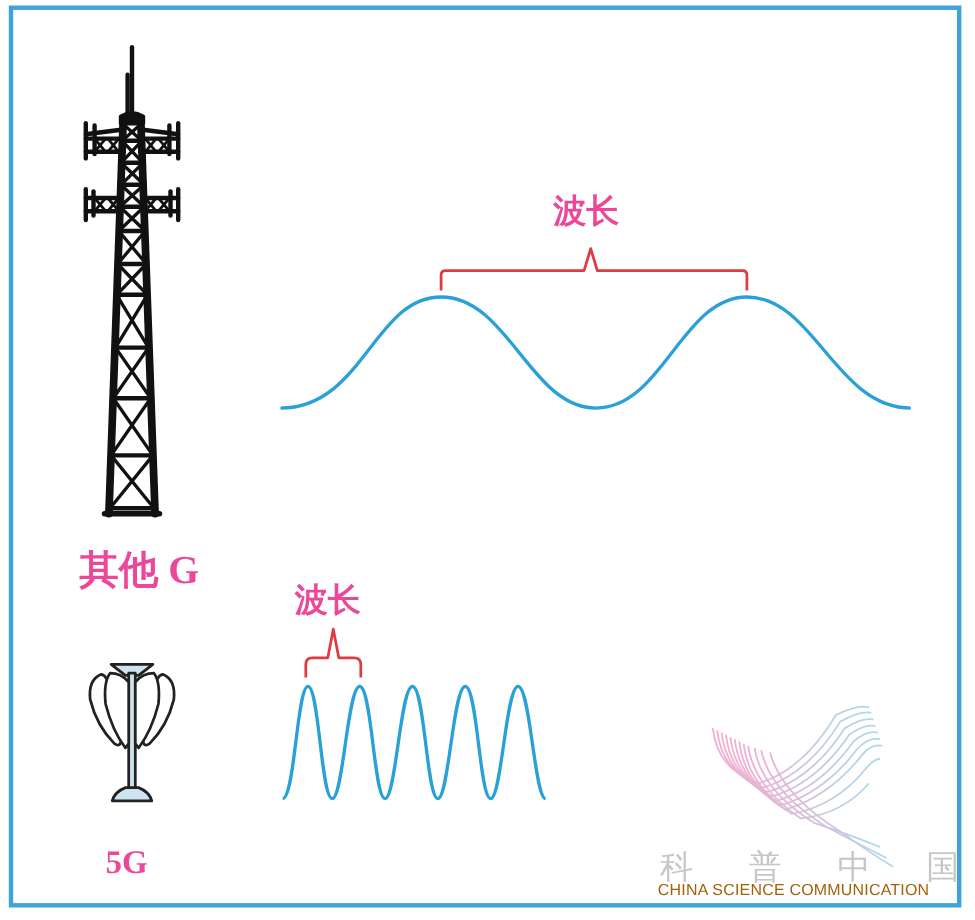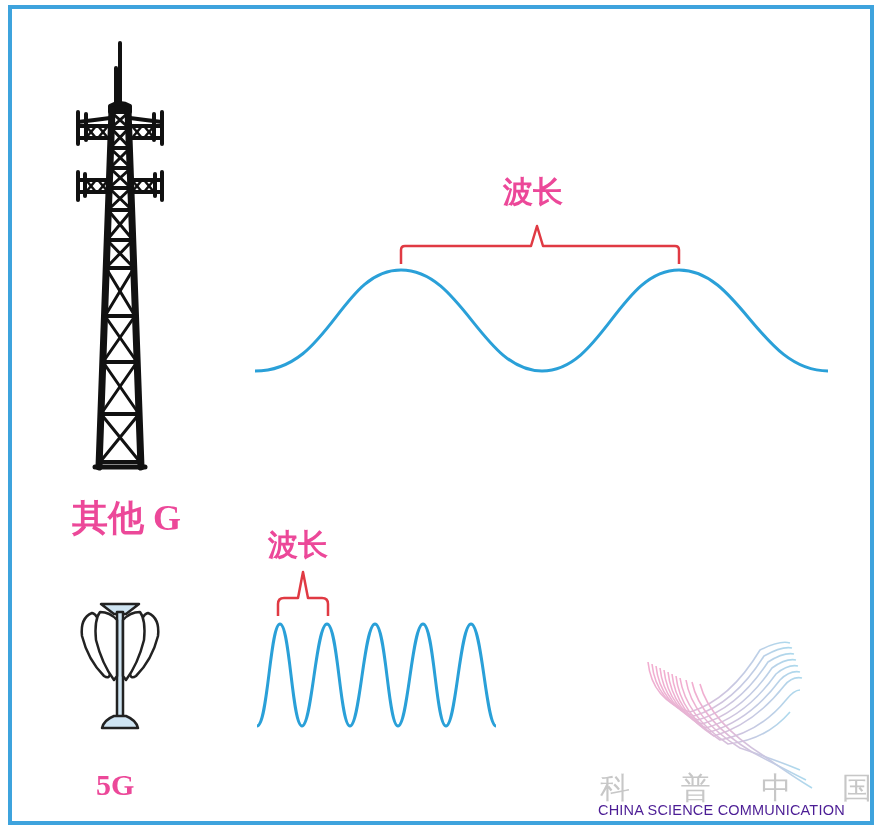--- a/index.html
+++ b/index.html
@@ -5,21 +5,21 @@
     html, body { margin: 0; padding: 0; background: #ffffff; }
     body { width: 886px; height: 836px; position: relative; overflow: hidden; font-family: "DejaVu Sans", sans-serif; }
     .frame { position: absolute; left: 8px; top: 5px; width: 866px; height: 820px; border: 4px solid #3ea3dd; box-sizing: border-box; background: #fff; }
     .label { position: absolute; color: #ec4899; font-weight: bold; font-family: Liberation Serif, serif; white-space: nowrap; }
     .lbl-other { left: 72px; top: 494px; font-size: 36px; }
     .lbl-5g { left: 96px; top: 768px; font-size: 30px; }
     .lbl-wl1 { left: 503px; top: 172px; font-size: 30px; }
     .lbl-wl2 { left: 268px; top: 525px; font-size: 30px; }
     svg.layer { position: absolute; left: 0; top: 0; }
     .brand-cn { position: absolute; left: 600px; top: 768px; width: 272px; display: flex; justify-content: space-between; font-size: 30px; color: #c7c7c7; font-family: "DejaVu Serif", serif; letter-spacing: 0; }
-    .brand-en { position: absolute; left: 598px; top: 802px; font-size: 14.5px; color: #4c1d95; font-family: "Liberation Sans", sans-serif; letter-spacing: 0.2px; white-space: nowrap; }
+    .brand-en { position: absolute; left: 598px; top: 802px; font-size: 14.5px; color: #a16207; font-family: "Liberation Sans", sans-serif; letter-spacing: 0.2px; white-space: nowrap; }
   </style>
 </head>
 <body>
 
 <div class="frame"></div>
 
 <svg class="layer" width="886" height="836">
   <g stroke="#111" fill="none" stroke-linecap="round" stroke-linejoin="round">
 
     <line x1="120" y1="43" x2="120" y2="104" stroke-width="4"></line>

